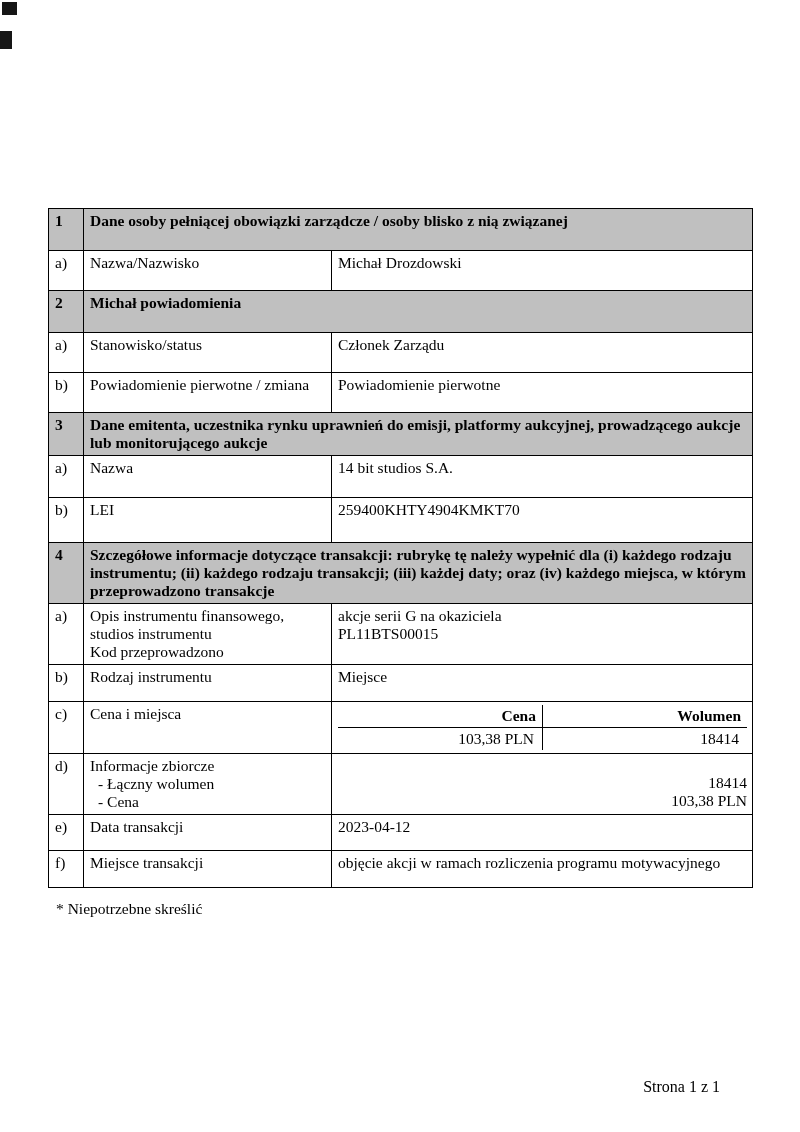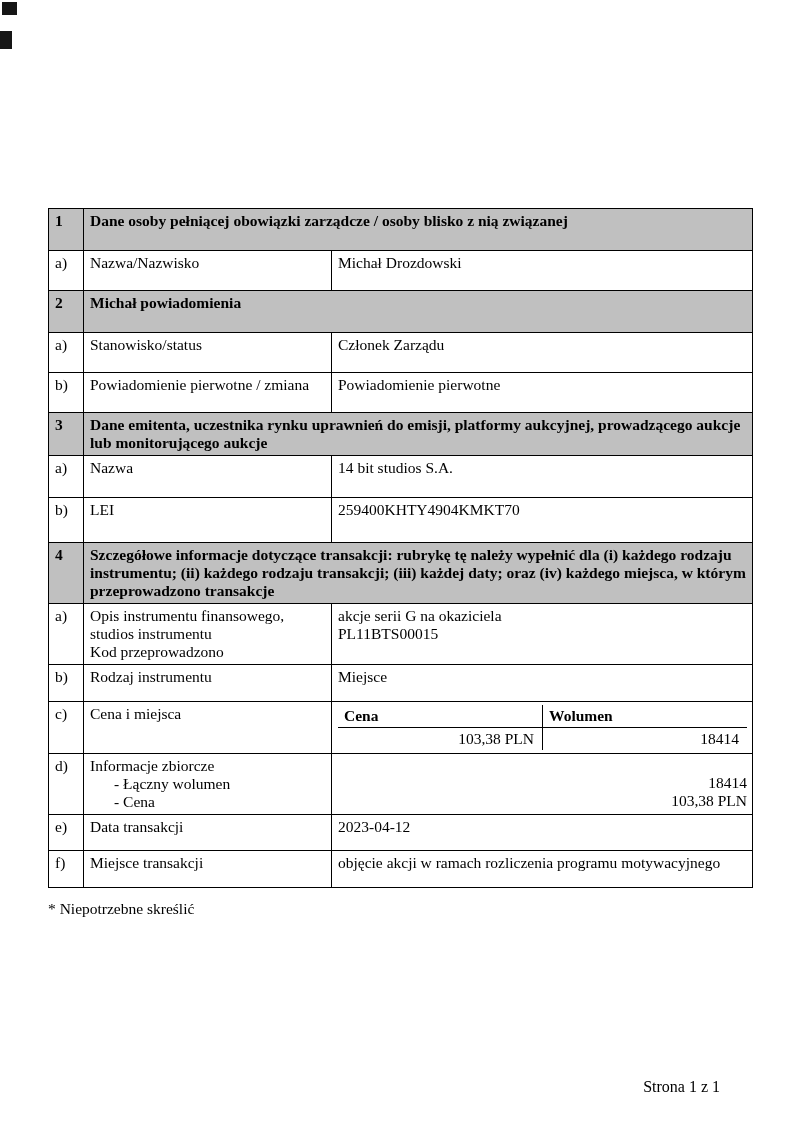--- a/index.html
+++ b/index.html
@@ -50,36 +50,36 @@
   td.h37 { height:37px; }
   td.h36 { height:36px; }
   td.h55 { height:55px; }
 
   td.subcell { padding:0; vertical-align:top; }
   table.inner { width:100%; border-collapse:collapse; table-layout:fixed; }
   table.inner th, table.inner td {
     border:none; font-size:15.5px; line-height:1.16;
   }
   table.inner th {
-    font-weight:bold; text-align:left;
+    font-weight:bold; text-align:right;
     border-bottom:1px solid #000;
     height:22px; padding:2px 6px;
   }
   table.inner td {
     text-align:right; height:23px; padding:2px 8px 2px 6px;
     vertical-align:top;
   }
   table.inner th:first-child, table.inner td:first-child { border-right:1px solid #000; }
 
-  .dash-item { padding-left:8px;margin-left:16px; }
+  .dash-item { padding-left:8px; }
   .right-col { text-align:right; }
   .spacer-line { height:17px; }
 
   .footnote {
-    position:absolute; top:900px; left:48px;
+    position:absolute; top:900px; left:56px;
     font-size:15.5px;
   }
   .pageno {
     position:absolute; top:1078px; right:80px;
     font-size:16px;
   }
 </style>
 </head>
 <body>
 

